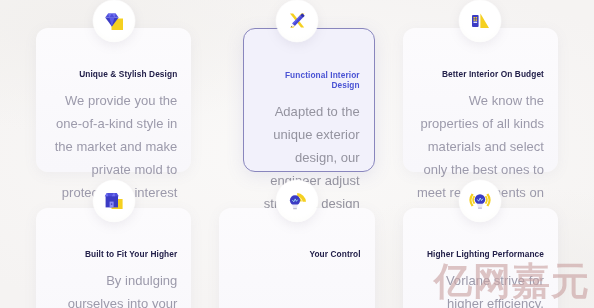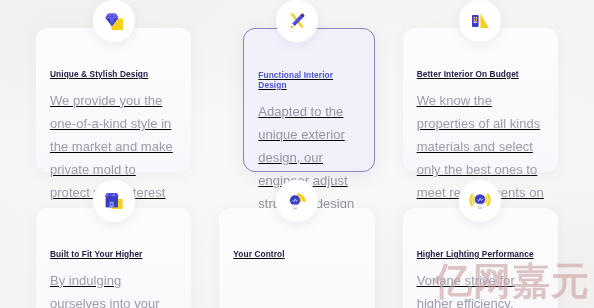--- a/index.html
+++ b/index.html
@@ -45,22 +45,21 @@
   .card {
     position: absolute;
     left: 6px;
     right: 6px;
     top: 28px;
     height: 144px;
     border-radius: 12px;
     background: linear-gradient(180deg, #fcfbfd 0%, #f8f7fb 100%);
     box-shadow: 0 3px 14px rgba(120,115,150,0.07);
     padding: 42px 14px 8px;
-    text-align: left;
-    text-decoration: underline;
+    text-align: right;
   }
 
   .card.highlight {
     background: #f2f1fb;
     border: 1.3px solid #8986bd;
     box-shadow: 0 4px 18px rgba(110,105,180,0.13);
     margin-left: 24px;
   }
 
   .card-title {

